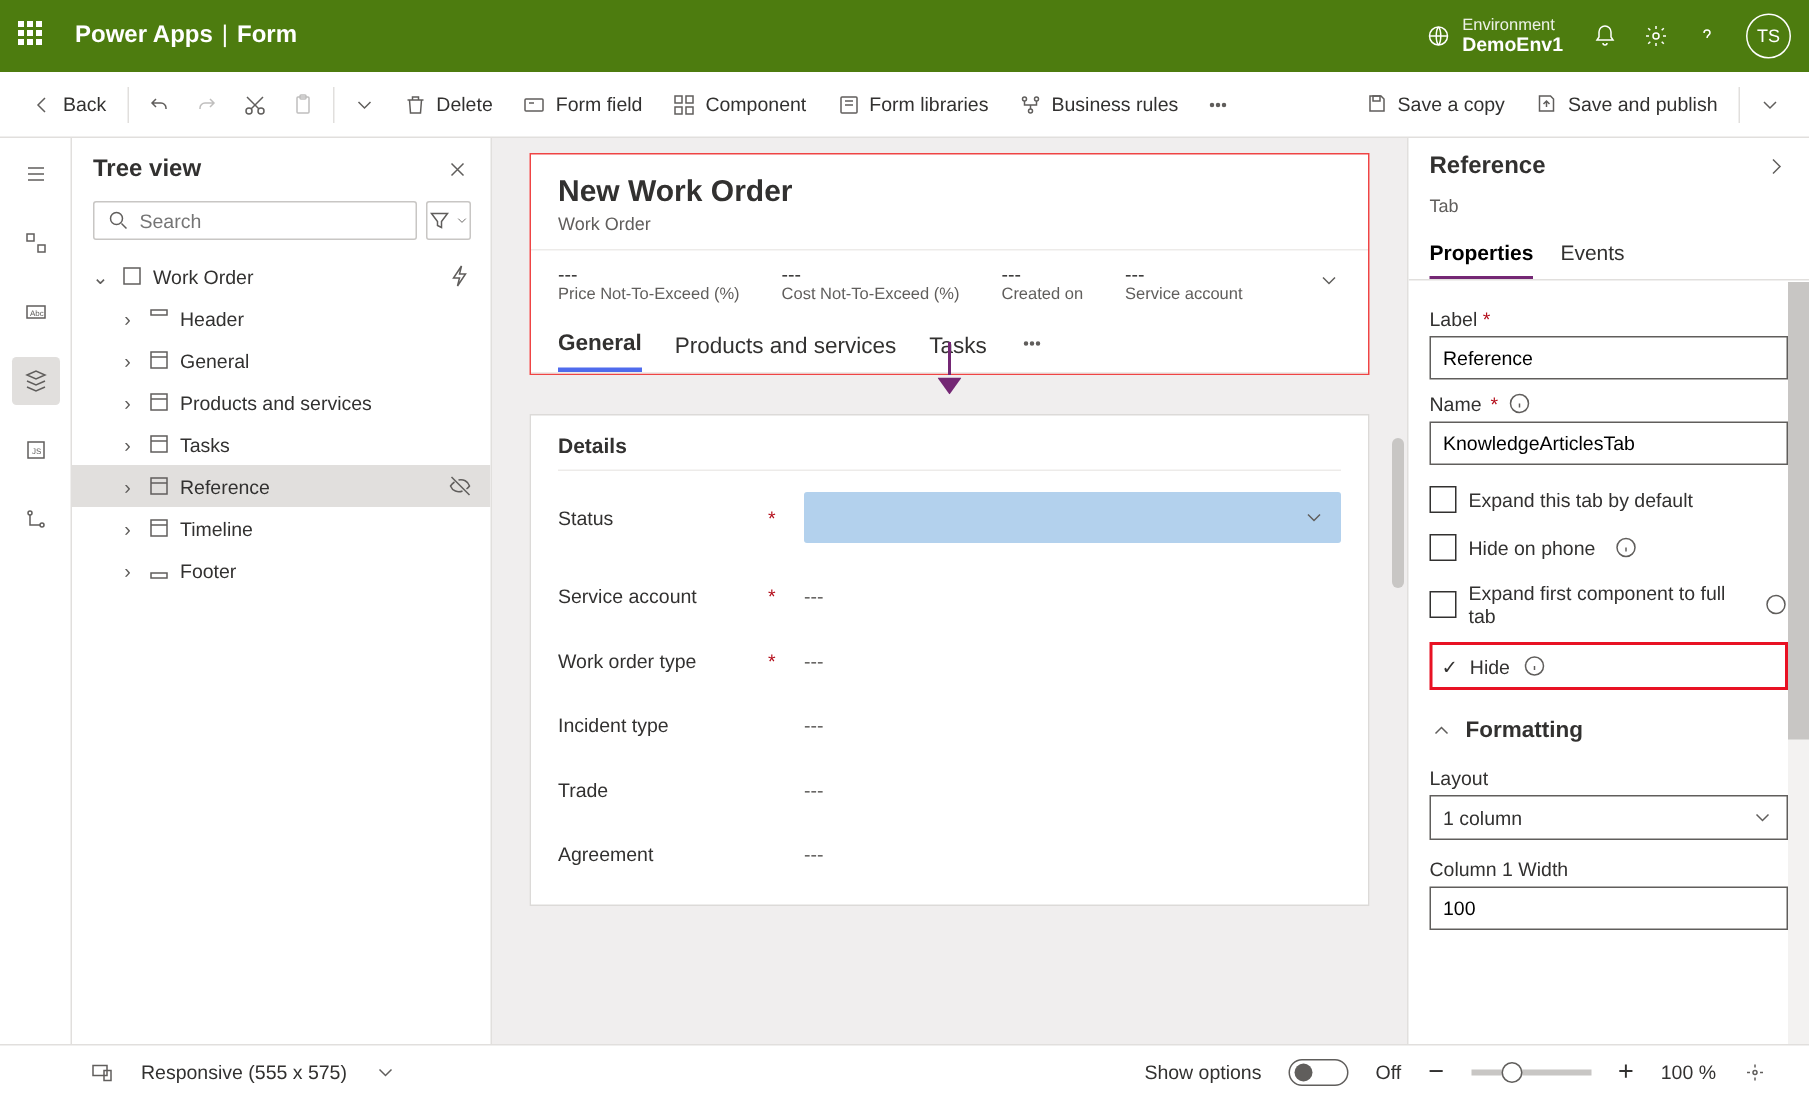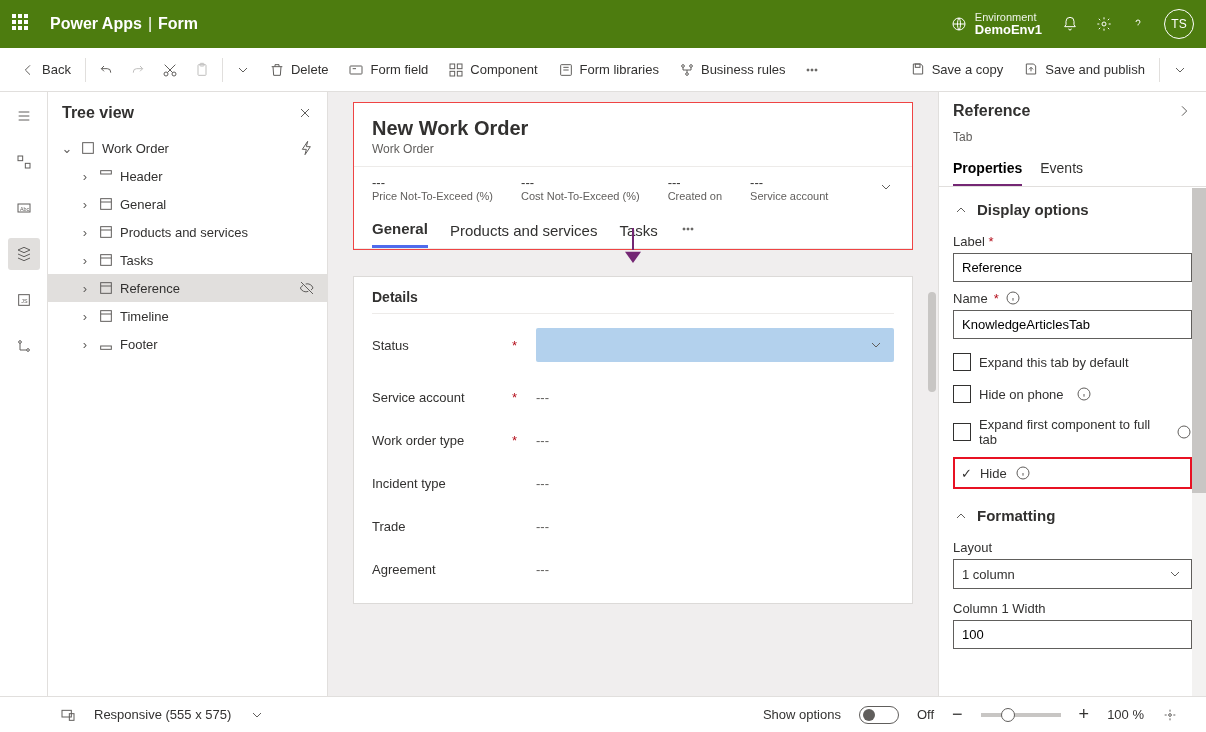--- a/index.html
+++ b/index.html
@@ -294,20 +294,37 @@
       </div>
   </div>
 
   <div class="tree">
     <div class="tree-head">
       <h3>Tree view</h3>
       <svg class="i" viewBox="0 0 24 24">
           <path d="M6 6l12 12M18 6L6 18"></path>
         </svg>
     </div>
+    <div class="tree-search">
+      <div class="box">
+        <svg class="i" viewBox="0 0 24 24">
+            <circle cx="10" cy="10" r="6"></circle>
+            <path d="M15 15l5 5"></path>
+          </svg>
+        <input placeholder="Search" style="">
+      </div>
+      <div class="filter">
+          <svg class="i" viewBox="0 0 24 24">
+            <path d="M4 5h16l-6 8v6l-4-2v-4z"></path>
+          </svg>
+          <svg class="i" style="width:10px" viewBox="0 0 24 24">
+            <path d="M6 9l6 6 6-6"></path>
+          </svg>
+        </div>
+    </div>
     <div class="tree-list">
       <div class="node root">
         <div class="left">
             <span class="chev">⌄</span>
             <svg class="i" viewBox="0 0 24 24">
               <rect x="4" y="4" width="16" height="16"></rect>
             </svg>
             <span>Work Order</span>
           </div>
         <svg class="i" viewBox="0 0 24 24">
@@ -462,26 +479,20 @@
       <svg class="i" viewBox="0 0 24 24">
           <path d="M9 5l7 7-7 7"></path>
         </svg>
     </div>
     <div class="props-sub">Tab</div>
     <div class="prop-tabs">
       <div class="pt active">Properties</div>
       <div class="pt">Events</div>
     </div>
     <div class="props-body">
-      <div class="section-h">
-          <svg class="i" viewBox="0 0 24 24">
-            <path d="M18 15l-6-6-6 6"></path>
-          </svg>
-          <span>Display options</span>
-        </div>
       <div class="plabel"><span>Label</span> <span class="star">*</span></div>
       <input class="pinput" value="Reference" style="">
       <div class="plabel" style="display:flex;align-items:center;gap:6px;">
           <span>Name</span> 
           <span class="star">*</span> 
           <svg class="i" viewBox="0 0 24 24">
             <circle cx="12" cy="12" r="9"></circle>
             <path d="M12 8h.01M12 12v4"></path>
           </svg>
         </div>

